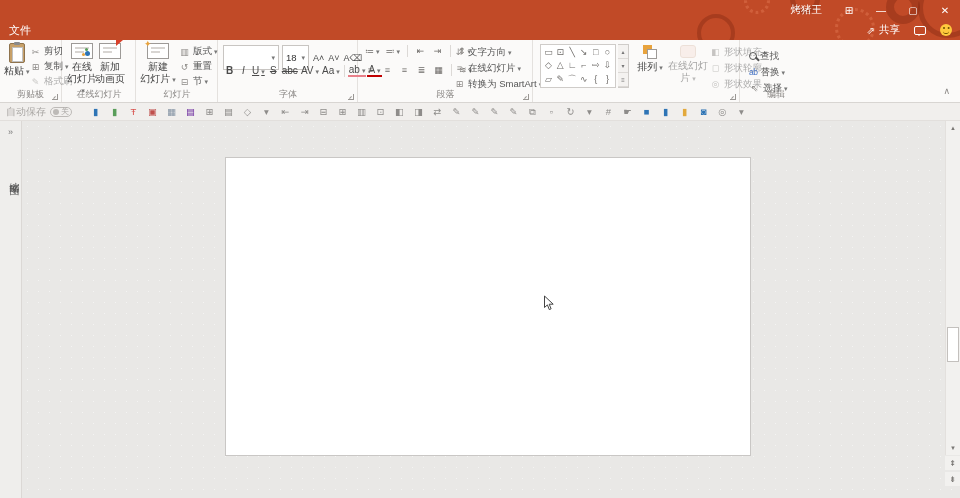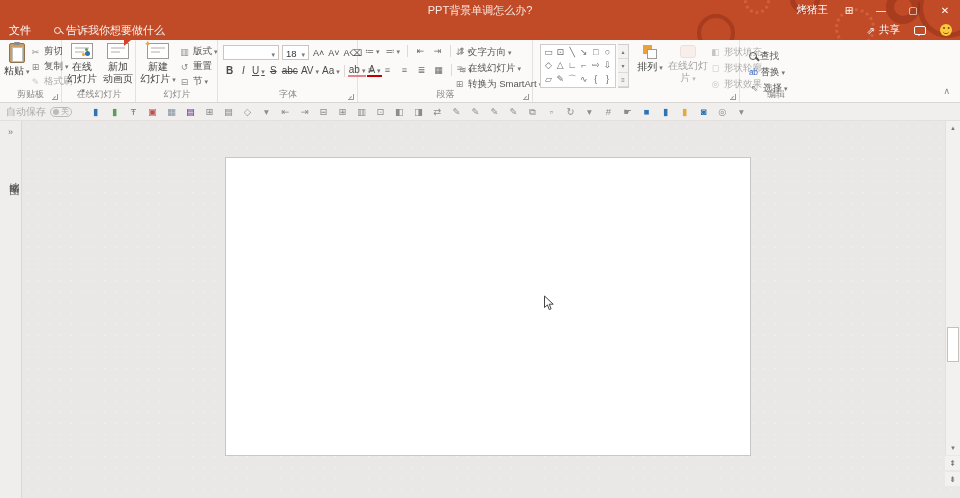--- a/index.html
+++ b/index.html
@@ -8,21 +8,21 @@
 .app{position:absolute;inset:0}
 
 
 .header{position:absolute;top:0;left:0;right:0;height:40px;background:#c14a27;color:#fff;overflow:hidden}
 .hpattern{position:absolute;top:0;right:0;width:270px;height:40px;pointer-events:none}
 .pc{position:absolute;border-radius:50%;border:5px solid rgba(100,24,8,.28)}
 .pc2{position:absolute;border-radius:50%;border:3px dotted rgba(255,160,120,.25)}
 .titlebar{position:absolute;top:0;left:0;right:0;height:20px;display:flex;align-items:center}
 .win-title{position:absolute;left:0;right:0;text-align:center;font-size:11px;color:#fde8e0}
 .tb-right{position:absolute;right:0;top:0;height:20px;display:flex;align-items:center;gap:2px}
-.user-name{font-size:10.5px;color:#fff;margin-right:4px}
+.user-name{font-size:10.5px;color:#fff;margin-right:10px}
 .winbtn{width:30px;height:20px;display:flex;align-items:center;justify-content:center;font-size:10px;color:#fff}
 .tabrow{position:absolute;top:20px;left:0;right:0;height:20px;display:flex;align-items:stretch;font-size:11px}
 .tab{padding:0 9px;display:flex;align-items:center;color:#fff;white-space:nowrap}
 .tab.selected{background:#f5f3f2;color:#c14a27}
 .tellme{display:flex;align-items:center;gap:5px;margin-left:14px;color:rgba(255,255,255,.92)}
 .mag{width:7px;height:7px;border:1.4px solid rgba(255,255,255,.9);border-radius:50%;position:relative;flex:0 0 auto}
 .mag::after{content:"";position:absolute;width:4px;height:1.4px;background:rgba(255,255,255,.9);transform:rotate(45deg);right:-3.5px;bottom:-1px}
 .tab-right{position:absolute;right:8px;top:20px;height:20px;display:flex;align-items:center;gap:14px}
 .share{display:flex;align-items:center;gap:4px;color:#fff;font-size:10.5px}
 .share-ic{font-size:10px}
@@ -48,21 +48,21 @@
 .clipboard-ic::before{content:"";position:absolute;top:-2px;left:4px;width:6px;height:3px;background:#8a8a8a;border-radius:1px}
 .clipboard-ic::after{content:"";position:absolute;left:2.5px;top:3px;width:9px;height:13px;background:#fff;border:1px solid #c0c0c0}
 
 .slide-ic{width:22px;height:16px;background:#fff;border:1px solid #9d9a97;position:relative}
 .slide-ic i{position:absolute;left:3px;right:3px;height:2px;background:#d8d5d2}
 .slide-ic .l1{top:3px}.slide-ic .l2{top:7px;right:8px}
 .dots{position:absolute;right:2px;bottom:2px;width:5px;height:5px;border-radius:50%;background:#2e74b5;box-shadow:-4px 1px 0 -1px #e8a33d,-1px -4px 0 -1px #5a9e5a}
 .flag{position:absolute;right:-3px;top:-4px;width:0;height:0;border-left:7px solid #d9402a;border-bottom:6px solid transparent}
 .spark{position:absolute;left:-4px;top:-5px;color:#e8a33d;font-size:9px}
 
-.combo{height:15px;background:#fff;border:1px solid #c8c5c2;display:flex;align-items:flex-end;justify-content:space-between;padding:0 3px;font-size:9.5px;color:#333}
+.combo{height:25px;background:#fff;border:1px solid #c8c5c2;display:flex;align-items:center;justify-content:space-between;padding:0 3px;font-size:9.5px;color:#333}
 .combo .ca{font-size:7px;color:#777}
 .fmtbtn{min-width:13px;text-align:center;font-size:10px;color:#4a4a4a;padding:0 1px}
 .fmtbtn.b{font-weight:bold}.fmtbtn.i{font-style:italic}.fmtbtn.u{text-decoration:underline}.fmtbtn.s{text-decoration:line-through}
 .vsep{width:1px;height:12px;background:#dcd9d6;margin:0 2px}
 .colorbar{border-bottom:2.5px solid #c00000}
 .hlbar{border-bottom:2.5px solid #e8808a}
 
 .shape-box{position:absolute;left:6px;top:4px;width:76px;height:44px;background:#fff;border:1px solid #cfccc9;display:flex;flex-direction:column;justify-content:space-around;padding:1px 2px}
 .shape-row{display:flex;justify-content:space-between}
 .shape-cell{font-size:9px;color:#6e6b68;width:11px;text-align:center;line-height:1}
@@ -109,35 +109,30 @@
   <div class="header">
     <div class="hpattern">
       <div class="pc" style="right:-18px;top:-22px;width:60px;height:60px"></div>
       <div class="pc" style="right:40px;top:-10px;width:34px;height:34px;border-width:8px"></div>
       <div class="pc2" style="right:85px;top:8px;width:40px;height:40px"></div>
       <div class="pc" style="right:140px;top:-16px;width:30px;height:30px"></div>
       <div class="pc2" style="right:190px;top:-12px;width:26px;height:26px"></div>
       <div class="pc" style="right:225px;top:14px;width:38px;height:38px;border-width:4px"></div>
     </div>
     <div class="titlebar">
-      <div class="win-title">PPT背景单调怎么办?</div>
       <div class="tb-right">
         <span class="user-name">烤猪王</span>
         <span class="winbtn">⊞</span>
         <span class="winbtn">—</span>
         <span class="winbtn">▢</span>
         <span class="winbtn">✕</span>
       </div>
     </div>
     <div class="tabrow">
       <div class="tab">文件</div>
-      <div class="tellme">
-        <span class="mag"></span>
-        <span>告诉我你想要做什么</span>
-      </div>
     </div>
     <div class="tab-right">
       <div class="share">
         <span class="share-ic">⇗</span>
         <span>共享</span>
       </div>
       <span class="comment-ic"></span>
       <span class="smiley"></span>
     </div>
   </div>
@@ -169,21 +164,21 @@
 
     <div class="rgroup" style="left:63px;width:73px">
       <div class="bigbtn" style="left:2px;width:34px">
         <span class="slide-ic">
             <i class="l1"></i>
             <i class="l2"></i>
             <span class="dots"></span>
           </span>
         <span><span>在线</span><br><span class="dd">幻灯片</span></span>
       </div>
-      <div class="bigbtn" style="left:38px;width:34px">
+      <div class="bigbtn" style="left:30px;width:34px">
         <span class="slide-ic">
             <i class="l1"></i>
             <i class="l2"></i>
             <span class="flag"></span>
           </span>
         <span><span>新加</span><br><span>动画页</span></span>
       </div>
       <div class="glabel">在线幻灯片</div>
     </div>
 

